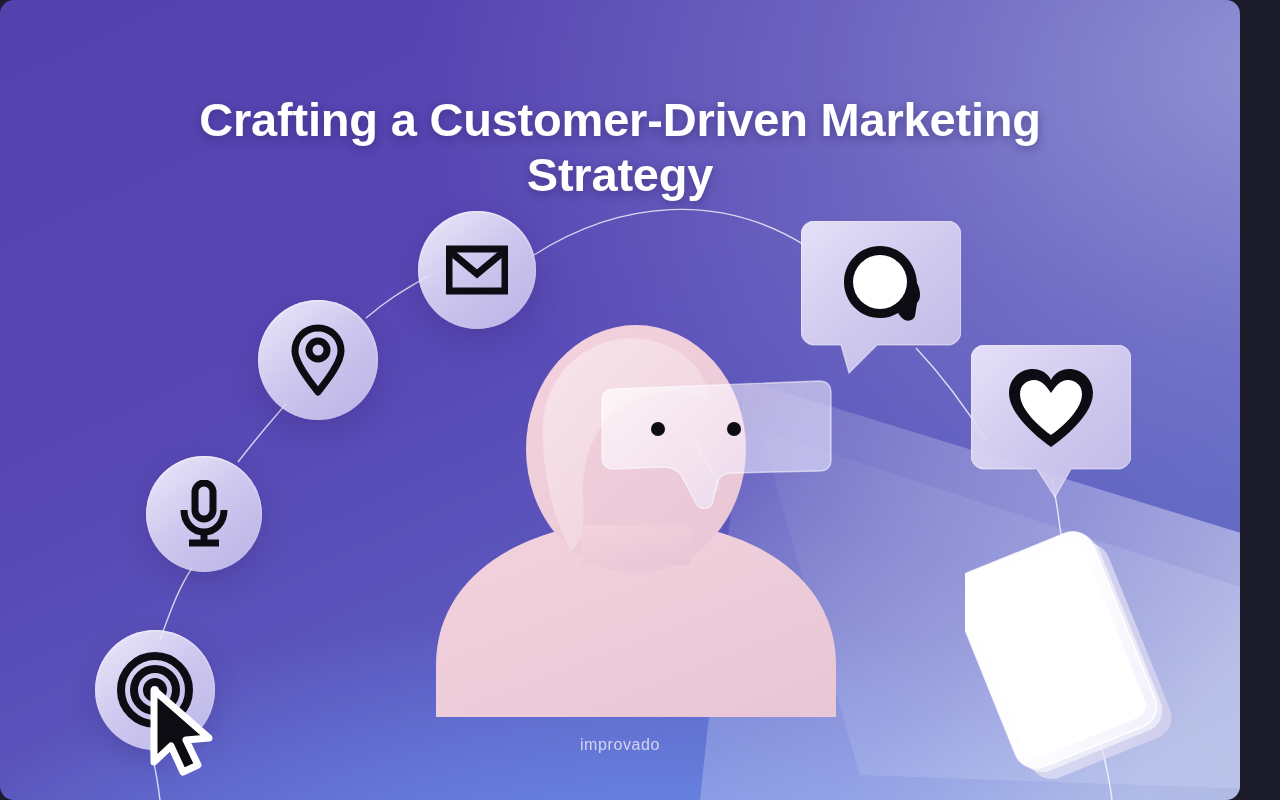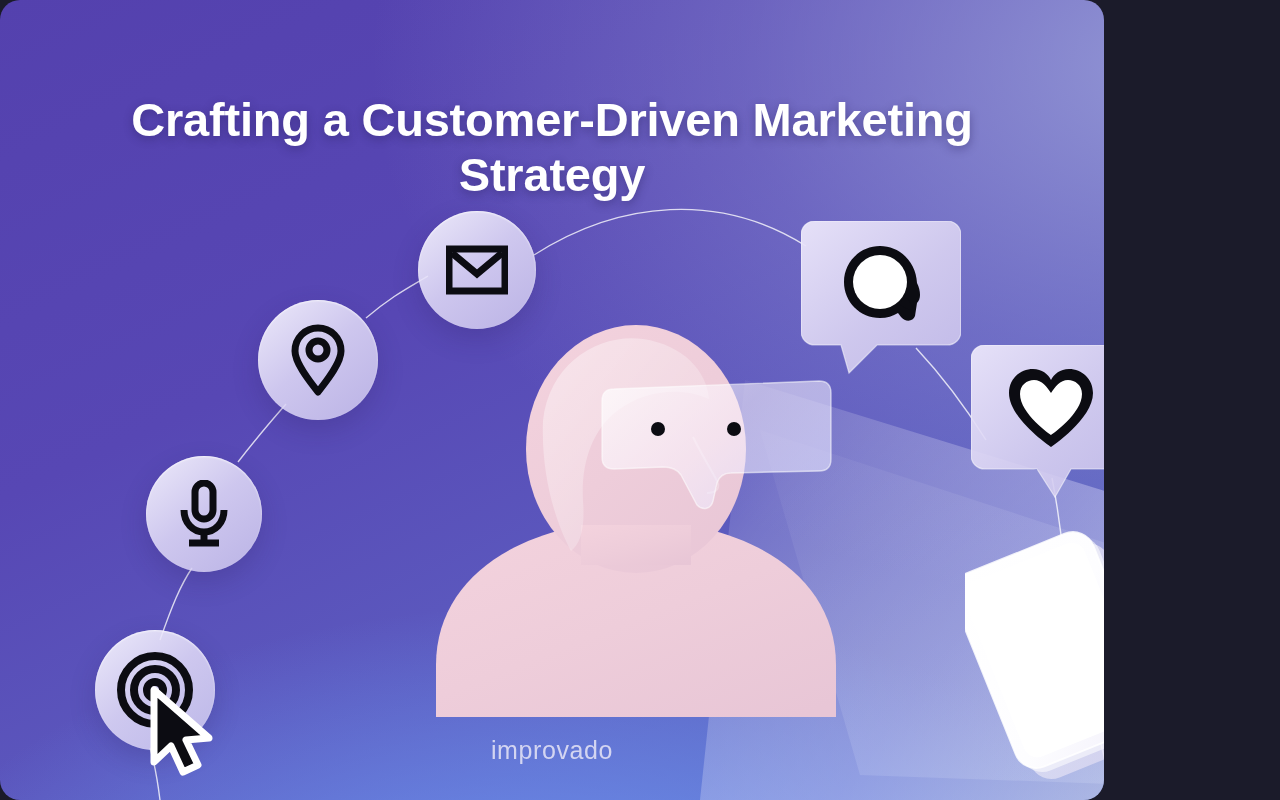--- a/index.html
+++ b/index.html
@@ -1,19 +1,19 @@
 <!DOCTYPE html>
 <html><head>
 <meta charset="utf-8">
 <style>
   html,body{margin:0;padding:0;background:#1b1b2a;}
   body{width:1280px;height:800px;overflow:hidden;font-family:"Liberation Sans",sans-serif;}
 
   .stage{
-    position:relative;width:1104px;height:800px;border-radius:20px;overflow:hidden;
+    position:relative;width:1240px;height:800px;border-radius:14px;overflow:hidden;
     background:
       radial-gradient(120% 95% at 50% 125%, rgba(110,150,245,0.95) 0%, rgba(110,150,245,0.55) 26%, rgba(110,150,245,0.0) 52%),
       radial-gradient(120% 110% at 108% 8%, rgba(150,155,215,0.95) 0%, rgba(150,155,215,0.35) 34%, rgba(150,155,215,0) 62%),
       linear-gradient(155deg, #5441ae 0%, #5747b4 38%, #5b57bd 62%, #5f74c8 100%);
   }
 
   
   .title{
     position:absolute;left:50%;top:62px;transform:translateX(-50%);
     width:1060px;text-align:center;color:#ffffff;
@@ -47,21 +47,21 @@
 
   
   .tablet{position:absolute;}
 
   
   .cursor{position:absolute;left:148px;top:686px;}
 
   
   .logo{
     position:absolute;left:0;right:0;top:736px;text-align:center;
-    color:#ddddf4;font-size:25px;letter-spacing:0.6px;font-weight:400;
+    color:#ddddf4;font-size:16px;letter-spacing:0.6px;font-weight:400;
     opacity:0.92;
   }
 </style>
 </head>
 <body>
 
 <div class="stage">
 
   <svg class="lines" viewBox="0 0 1280 800" preserveAspectRatio="none">
     <defs>

